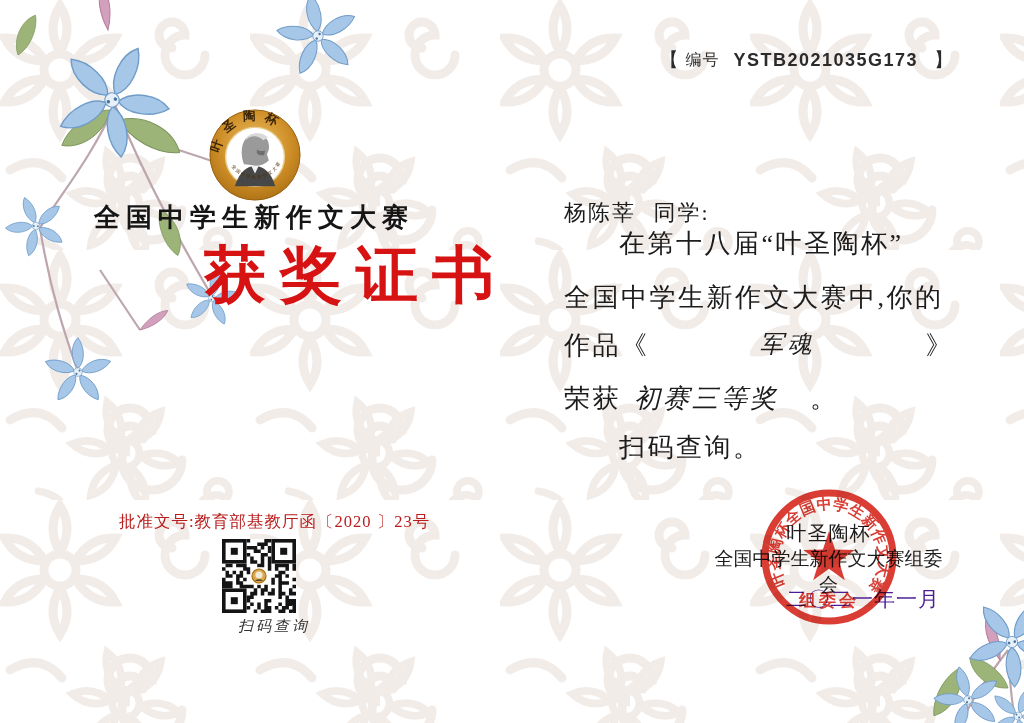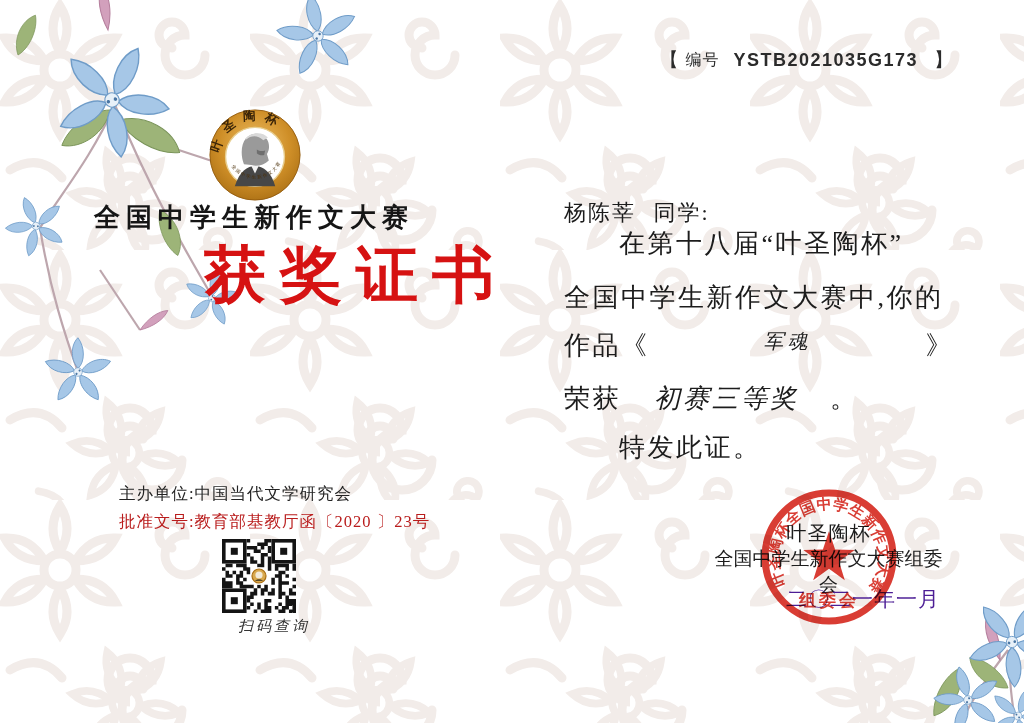--- a/index.html
+++ b/index.html
@@ -39,23 +39,23 @@
   .qr-caption { position:absolute; left:210px; top:617px; width:100px; text-align:right;
     font-size:15px; letter-spacing:3px; color:#333; font-style:italic; }
 
   
   .body-line { position:absolute; left:564px; width:390px; font-size:26px; letter-spacing:2.5px; color:#1c1c1c; white-space:nowrap; }
   .bl-1 { top:176px; font-size:22px; letter-spacing:2px;margin-top:22px; }
   .bl-1 .suffix { margin-left:10px; }
   .bl-2 { top:226px; padding-left:55px; }
   .bl-3 { top:280px; }
   .bl-4 { top:328px; display:flex; }
-  .bl-4 .work-title { flex:1; text-align:center; font-size:20px; font-style:italic; letter-spacing:4px; }
+  .bl-4 .work-title { flex:1; text-align:center; font-size:24px; font-style:italic; letter-spacing:4px; }
   .bl-5 { top:381px; }
-  .bl-5 .award { font-size:26px; font-style:italic; margin-left:24px; letter-spacing:3px; }
+  .bl-5 .award { font-size:26px; font-style:italic; margin-left:4px; letter-spacing:3px; }
   .bl-5 .period { margin-left:22px; }
   .bl-6 { top:430px; padding-left:55px; }
 
   
   .sig-line1 { position:absolute; left:706px; top:520px; width:245px; text-align:center; font-size:20px; color:#1c1c1c; letter-spacing:1px; }
   .sig-line2 { position:absolute; left:706px; top:546px; width:245px; text-align:center; font-size:19px; color:#1c1c1c; }
   .sig-date  { position:absolute; left:760px; top:585px; width:206px; text-align:center; font-size:21px; color:#4c1d95; letter-spacing:1px; }
 
   .seal { position:absolute; left:743px; top:471px; width:172px; height:172px; mix-blend-mode:multiply; opacity:.9; }
 </style>
@@ -185,23 +185,22 @@
   <div class="body-line bl-4">
     <span>作品《</span>
     <span class="work-title">军魂</span>
     <span>》</span>
   </div>
   <div class="body-line bl-5">
     <span>荣获</span>
     <span class="award">初赛三等奖</span>
     <span class="period">。</span>
   </div>
-  <div class="body-line bl-6">特发此证。</div>
-
-  <div class="org-line1">主办单位:中国当代文学研究会</div>
+  <div class="body-line bl-6">扫码查询。</div>
+
   <div class="org-line2">批准文号:教育部基教厅函〔2020 〕23号</div>
 
   <svg id="qr" class="qr-wrap" viewBox="0 0 74 74">
     <rect x="0" y="0" width="74" height="74" fill="#ffffff"></rect>
     <path class="modules" d="M24.67,0.00h3.52v3.52h-3.52zM42.29,0.00h3.52v3.52h-3.52zM45.81,0.00h3.52v3.52h-3.52zM35.24,3.52h3.52v3.52h-3.52zM38.76,3.52h3.52v3.52h-3.52zM42.29,3.52h3.52v3.52h-3.52zM24.67,7.05h3.52v3.52h-3.52zM28.19,7.05h3.52v3.52h-3.52zM31.71,7.05h3.52v3.52h-3.52zM38.76,7.05h3.52v3.52h-3.52zM45.81,7.05h3.52v3.52h-3.52zM31.71,10.57h3.52v3.52h-3.52zM35.24,10.57h3.52v3.52h-3.52zM45.81,10.57h3.52v3.52h-3.52zM24.67,14.10h3.52v3.52h-3.52zM38.76,14.10h3.52v3.52h-3.52zM42.29,14.10h3.52v3.52h-3.52zM28.19,17.62h3.52v3.52h-3.52zM38.76,17.62h3.52v3.52h-3.52zM45.81,17.62h3.52v3.52h-3.52zM28.19,21.14h3.52v3.52h-3.52zM31.71,21.14h3.52v3.52h-3.52zM38.76,21.14h3.52v3.52h-3.52zM45.81,21.14h3.52v3.52h-3.52zM3.52,24.67h3.52v3.52h-3.52zM7.05,24.67h3.52v3.52h-3.52zM14.10,24.67h3.52v3.52h-3.52zM17.62,24.67h3.52v3.52h-3.52zM21.14,24.67h3.52v3.52h-3.52zM35.24,24.67h3.52v3.52h-3.52zM38.76,24.67h3.52v3.52h-3.52zM45.81,24.67h3.52v3.52h-3.52zM52.86,24.67h3.52v3.52h-3.52zM56.38,24.67h3.52v3.52h-3.52zM59.90,24.67h3.52v3.52h-3.52zM63.43,24.67h3.52v3.52h-3.52zM70.48,24.67h3.52v3.52h-3.52zM0.00,28.19h3.52v3.52h-3.52zM21.14,28.19h3.52v3.52h-3.52zM24.67,28.19h3.52v3.52h-3.52zM45.81,28.19h3.52v3.52h-3.52zM52.86,28.19h3.52v3.52h-3.52zM63.43,28.19h3.52v3.52h-3.52zM70.48,28.19h3.52v3.52h-3.52zM3.52,31.71h3.52v3.52h-3.52zM10.57,31.71h3.52v3.52h-3.52zM17.62,31.71h3.52v3.52h-3.52zM24.67,31.71h3.52v3.52h-3.52zM56.38,31.71h3.52v3.52h-3.52zM59.90,31.71h3.52v3.52h-3.52zM3.52,35.24h3.52v3.52h-3.52zM7.05,35.24h3.52v3.52h-3.52zM14.10,35.24h3.52v3.52h-3.52zM17.62,35.24h3.52v3.52h-3.52zM52.86,35.24h3.52v3.52h-3.52zM56.38,35.24h3.52v3.52h-3.52zM63.43,35.24h3.52v3.52h-3.52zM0.00,38.76h3.52v3.52h-3.52zM14.10,38.76h3.52v3.52h-3.52zM21.14,38.76h3.52v3.52h-3.52zM49.33,38.76h3.52v3.52h-3.52zM56.38,38.76h3.52v3.52h-3.52zM70.48,38.76h3.52v3.52h-3.52zM0.00,42.29h3.52v3.52h-3.52zM3.52,42.29h3.52v3.52h-3.52zM7.05,42.29h3.52v3.52h-3.52zM14.10,42.29h3.52v3.52h-3.52zM17.62,42.29h3.52v3.52h-3.52zM49.33,42.29h3.52v3.52h-3.52zM56.38,42.29h3.52v3.52h-3.52zM59.90,42.29h3.52v3.52h-3.52zM63.43,42.29h3.52v3.52h-3.52zM0.00,45.81h3.52v3.52h-3.52zM3.52,45.81h3.52v3.52h-3.52zM7.05,45.81h3.52v3.52h-3.52zM17.62,45.81h3.52v3.52h-3.52zM21.14,45.81h3.52v3.52h-3.52zM24.67,45.81h3.52v3.52h-3.52zM28.19,45.81h3.52v3.52h-3.52zM35.24,45.81h3.52v3.52h-3.52zM42.29,45.81h3.52v3.52h-3.52zM56.38,45.81h3.52v3.52h-3.52zM70.48,45.81h3.52v3.52h-3.52zM31.71,49.33h3.52v3.52h-3.52zM38.76,49.33h3.52v3.52h-3.52zM42.29,49.33h3.52v3.52h-3.52zM49.33,49.33h3.52v3.52h-3.52zM56.38,49.33h3.52v3.52h-3.52zM66.95,49.33h3.52v3.52h-3.52zM28.19,52.86h3.52v3.52h-3.52zM31.71,52.86h3.52v3.52h-3.52zM38.76,52.86h3.52v3.52h-3.52zM45.81,52.86h3.52v3.52h-3.52zM49.33,52.86h3.52v3.52h-3.52zM56.38,52.86h3.52v3.52h-3.52zM59.90,52.86h3.52v3.52h-3.52zM66.95,52.86h3.52v3.52h-3.52zM70.48,52.86h3.52v3.52h-3.52zM24.67,56.38h3.52v3.52h-3.52zM28.19,56.38h3.52v3.52h-3.52zM56.38,56.38h3.52v3.52h-3.52zM63.43,56.38h3.52v3.52h-3.52zM24.67,59.90h3.52v3.52h-3.52zM42.29,59.90h3.52v3.52h-3.52zM45.81,59.90h3.52v3.52h-3.52zM63.43,59.90h3.52v3.52h-3.52zM66.95,59.90h3.52v3.52h-3.52zM70.48,59.90h3.52v3.52h-3.52zM28.19,63.43h3.52v3.52h-3.52zM35.24,63.43h3.52v3.52h-3.52zM42.29,63.43h3.52v3.52h-3.52zM56.38,63.43h3.52v3.52h-3.52zM63.43,63.43h3.52v3.52h-3.52zM66.95,63.43h3.52v3.52h-3.52zM70.48,63.43h3.52v3.52h-3.52zM24.67,66.95h3.52v3.52h-3.52zM35.24,66.95h3.52v3.52h-3.52zM42.29,66.95h3.52v3.52h-3.52zM45.81,66.95h3.52v3.52h-3.52zM52.86,66.95h3.52v3.52h-3.52zM59.90,66.95h3.52v3.52h-3.52zM63.43,66.95h3.52v3.52h-3.52zM70.48,66.95h3.52v3.52h-3.52zM31.71,70.48h3.52v3.52h-3.52zM38.76,70.48h3.52v3.52h-3.52zM42.29,70.48h3.52v3.52h-3.52zM45.81,70.48h3.52v3.52h-3.52zM56.38,70.48h3.52v3.52h-3.52zM59.90,70.48h3.52v3.52h-3.52zM66.95,70.48h3.52v3.52h-3.52zM70.48,70.48h3.52v3.52h-3.52z" fill="#141414"></path>
     <g fill="none" stroke="#141414" stroke-width="3.6">
       <rect x="1.8" y="1.8" width="21" height="21"></rect>
       <rect x="51.2" y="1.8" width="21" height="21"></rect>
       <rect x="1.8" y="51.2" width="21" height="21"></rect>
     </g>

